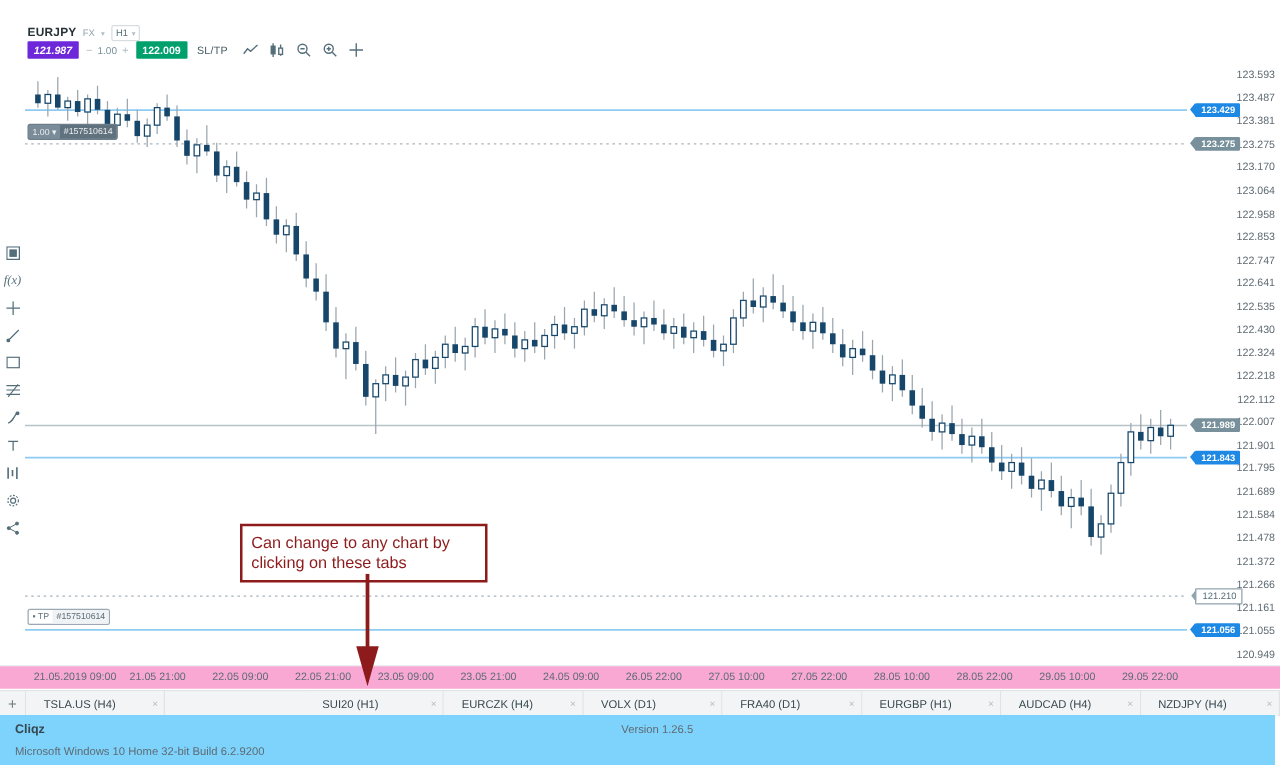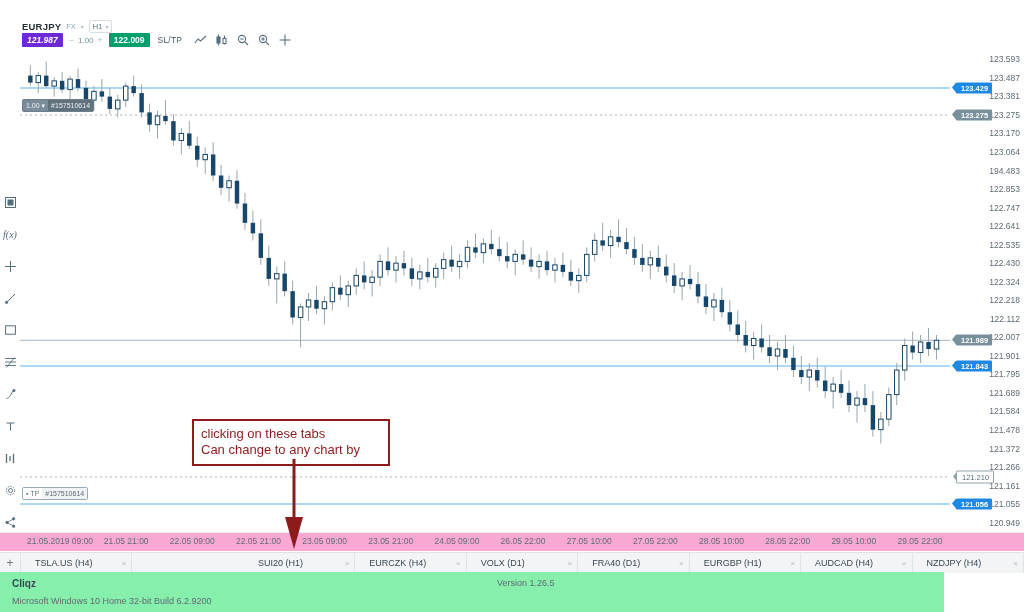--- a/index.html
+++ b/index.html
@@ -57,21 +57,21 @@
     font-size:8px;color:#78909c;padding:0 2px;
   }
   .vol .pm{color:#b0bec5;font-size:9px;}
   .sltp{font-size:8.5px;color:#455a64;margin-left:4px;letter-spacing:.2px;}
   .ticons{display:flex;align-items:center;gap:9px;margin-left:8px;color:#546e7a;}
   .ticons svg{display:block;}
 
   
   .rail{
     position:absolute;left:0;top:195px;width:20px;
-    display:flex;flex-direction:column;align-items:center;gap:18px;
+    display:flex;flex-direction:column;align-items:center;gap:8px;
     color:#546e7a;
   }
   .rail .ritem{width:14px;height:14px;display:flex;align-items:center;justify-content:center;}
   .rail svg{display:block;}
   .rail .fx{font-size:10px;font-style:italic;font-family:"Liberation Serif",serif;}
 
   
   .plot{
     position:absolute;left:20px;top:50px;width:930px;height:482px;
     overflow:hidden;
@@ -159,22 +159,22 @@
     white-space:nowrap;overflow:hidden;
   }
   .tab.active{background:#ffffff;font-weight:bold;color:#1c262c;margin-top:32px;}
   .tab .tx{
     position:absolute;right:5px;top:50%;transform:translateY(-50%);
     font-size:8px;color:#b0bec5;
   }
 
   
   .statusbar{
-    position:absolute;left:0;top:572px;width:944px;height:40px;
-    background:#86efac;
+    position:absolute;left:0;top:572px;width:1020px;height:40px;
+    background:#7dd3fc;
   }
   .st-brand{
     position:absolute;left:12px;top:6px;
     font-size:10px;font-weight:bold;color:#37474f;
   }
   .st-version{
     position:absolute;left:497px;top:6px;font-size:9px;color:#5f6b73;
   }
   .st-os{
     position:absolute;left:12px;top:24px;font-size:9px;color:#5f6b73;
@@ -568,21 +568,21 @@
       </div>
     </div>
 
   <div class="priceaxis" id="priceaxis">
       <div class="plab" style="top: 9.28945px;">123.593</div>
       <div class="plab" style="top: 27.8684px;">123.487</div>
       <div class="plab" style="top: 46.4473px;">123.381</div>
       <div class="plab" style="top: 65.0262px;">123.275</div>
       <div class="plab" style="top: 83.4298px;">123.170</div>
       <div class="plab" style="top: 102.009px;">123.064</div>
-      <div class="plab" style="top: 120.588px;">194.483</div>
+      <div class="plab" style="top: 120.588px;">122.958</div>
       <div class="plab" style="top: 138.991px;">122.853</div>
       <div class="plab" style="top: 157.57px;">122.747</div>
       <div class="plab" style="top: 176.149px;">122.641</div>
       <div class="plab" style="top: 194.728px;">122.535</div>
       <div class="plab" style="top: 213.132px;">122.430</div>
       <div class="plab" style="top: 231.711px;">122.324</div>
       <div class="plab" style="top: 250.289px;">122.218</div>
       <div class="plab" style="top: 268.868px;">122.112</div>
       <div class="plab" style="top: 287.272px;">122.007</div>
       <div class="plab" style="top: 305.851px;">121.901</div>
@@ -614,22 +614,22 @@
       <div class="tlab" style="left: 523.077px;">26.05 22:00</div>
       <div class="tlab" style="left: 589.231px;">27.05 10:00</div>
       <div class="tlab" style="left: 655.385px;">27.05 22:00</div>
       <div class="tlab" style="left: 721.538px;">28.05 10:00</div>
       <div class="tlab" style="left: 787.692px;">28.05 22:00</div>
       <div class="tlab" style="left: 853.846px;">29.05 10:00</div>
       <div class="tlab" style="left: 920px;">29.05 22:00</div>
     </div>
 
   <div class="callout">
+    <div class="callout-text">Can change to any chart by</div>
     <div class="callout-text">clicking on these tabs</div>
-    <div class="callout-text">Can change to any chart by</div>
   </div>
   <div class="arrow-wrap">
     <svg width="22" height="92" viewBox="0 0 22 92">
       <line x1="11" y1="0" x2="11" y2="62" stroke="#8d1b1b" stroke-width="3"></line>
       <polygon points="2,58 20,58 11,90" fill="#8d1b1b"></polygon>
     </svg>
   </div>
 
   <div class="tabbar" id="tabbar">
     <div class="tab-plus">+</div>

